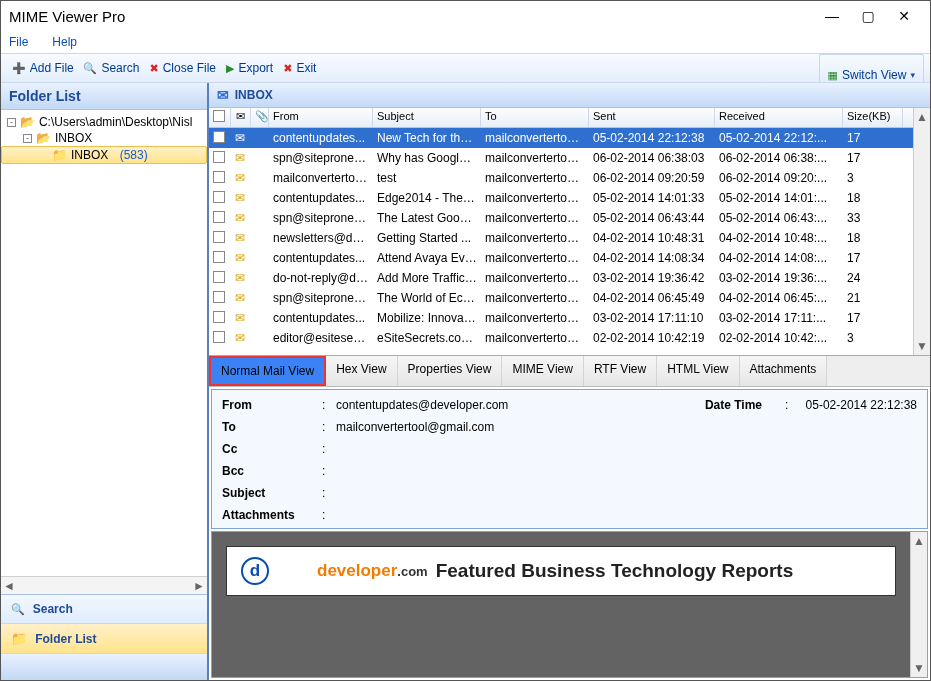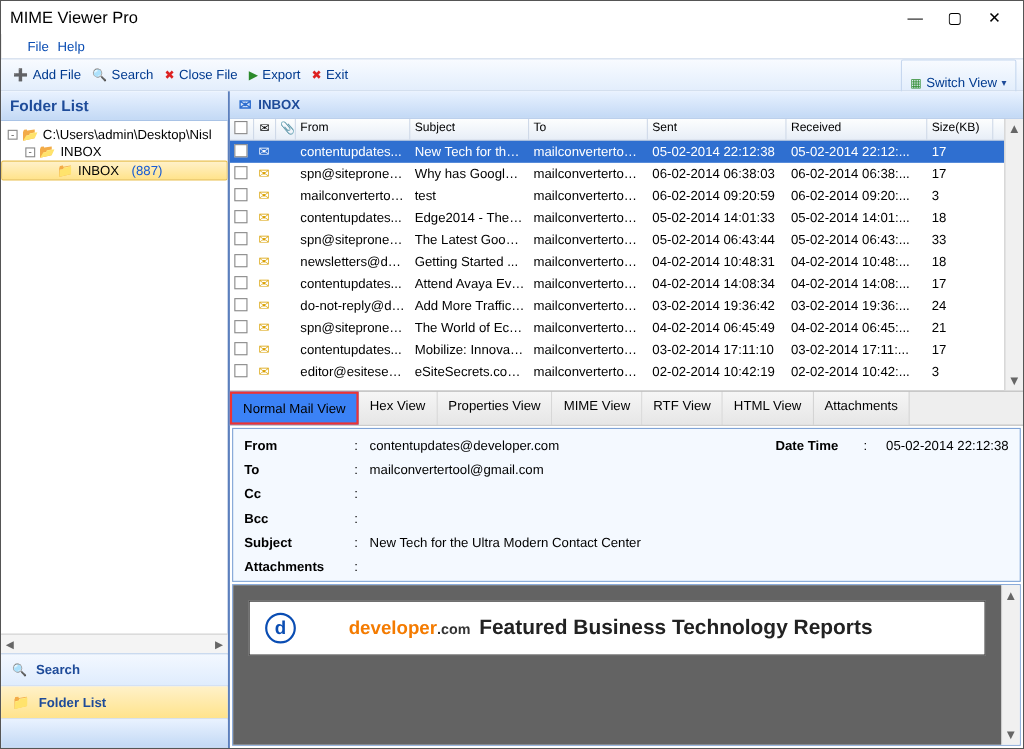--- a/index.html
+++ b/index.html
@@ -5,21 +5,21 @@
 * { box-sizing: border-box; margin: 0; padding: 0; font-family: "Segoe UI", Tahoma, sans-serif; font-size: 12px; }
 body { background: #fff; width: 931px; height: 681px; border: 1px solid #555; display: flex; flex-direction: column; overflow: hidden; }
 
 
 .titlebar { height: 30px; display: flex; align-items: center; padding: 0 8px; background: #fff; }
 .titlebar .title { font-size: 15px; font-weight: 400; }
 .titlebar .spacer { flex: 1; }
 .titlebar .winbtn { width: 36px; height: 28px; display: flex; align-items: center; justify-content: center; font-size: 14px; }
 
 
-.menubar { height: 22px; display: flex; align-items: center; padding: 0 24px; gap: 8px; }
+.menubar { height: 22px; display: flex; align-items: center; padding: 0 8px; gap: 24px; }
 .menubar .menuitem { color: #0a4db3; font-size: 12px; cursor: default; }
 
 
 .toolbar { height: 30px; background: linear-gradient(#f8fbff, #e3eefc); border-top: 1px solid #cbd8ea; border-bottom: 1px solid #cbd8ea; display: flex; padding: 0 6px; }
 .tbtn { display: flex; align-items: center; gap: 4px; padding: 3px 5px; cursor: default; color: #003a8f; }
 .spacer { flex: 1; }
 
 .main { flex: 1; display: flex; min-height: 0; }
 
 
@@ -144,21 +144,21 @@
         <span>C:\Users\admin\Desktop\Nisl</span>
       </div>
       <div class="treeitem lvl2">
         <span class="plusbox">-</span>
         <span class="folder-open"></span>
         <span>INBOX</span>
       </div>
       <div class="treeitem lvl3 selected">
         <span class="folder-closed"></span>
         <span>INBOX</span>&nbsp;
-        <span class="count">(887)</span>
+        <span class="count">(583)</span>
       </div>
     </div>
     <div class="hscroll">
         <span>◄</span>
         <span>►</span>
       </div>
     <div class="leftbottom">
       <div class="leftbtn">
           <span class="i-search"></span>
           <span>Search</span>
@@ -352,21 +352,20 @@
           <span class="dval"></span>
         </div>
       <div class="drow">
           <span class="dlab">Bcc</span>
           <span class="dcol">:</span>
           <span class="dval"></span>
         </div>
       <div class="drow">
           <span class="dlab">Subject</span>
           <span class="dcol">:</span>
-          <span class="dval">New Tech for the Ultra Modern Contact Center</span>
         </div>
       <div class="drow" style="margin-bottom:2px;">
           <span class="dlab">Attachments</span>
           <span class="dcol">:</span>
           <span class="dval"></span>
         </div>
     </div>
 
     <div class="bodywrap">
       <div class="bodyinner">

